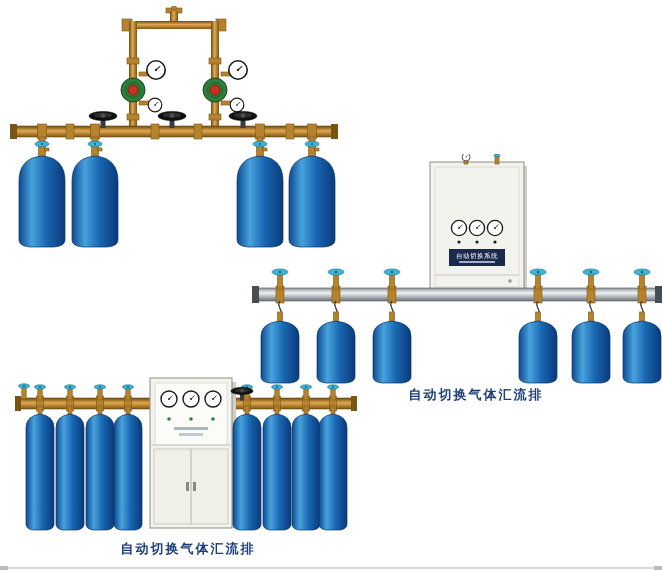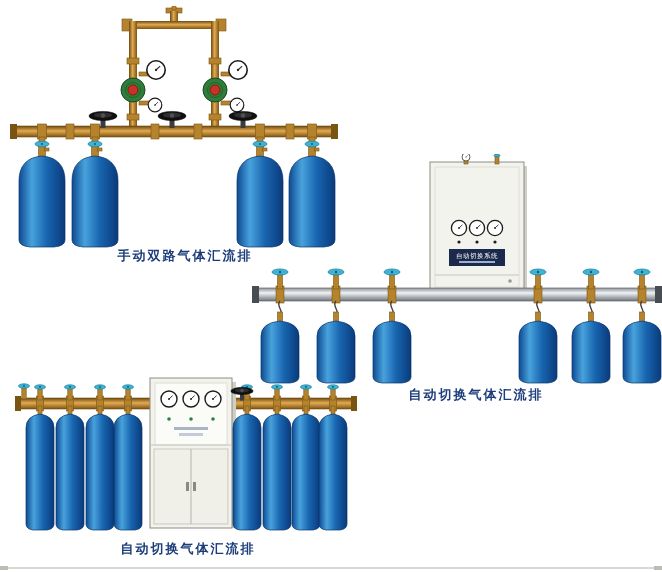--- a/index.html
+++ b/index.html
@@ -286,21 +286,20 @@
         <use href="#bottle-tall" x="86" y="42"></use>
         <use href="#bottle-tall" x="114" y="42"></use>
         <use href="#bottle-tall" x="233" y="42"></use>
         <use href="#bottle-tall" x="263" y="42"></use>
         <use href="#bottle-tall" x="292" y="42"></use>
         <use href="#bottle-tall" x="319" y="42"></use>
       </g>
     </svg>
   </div>
 
-  <div class="caption" style="left:88px;top:248px;width:194px">手动双路气体汇流排</div>
   <div class="caption" style="left:396px;top:387px;width:160px">自动切换气体汇流排</div>
   <div class="caption" style="left:98px;top:541px;width:180px">自动切换气体汇流排</div>
 
   <div class="bottom-rule"></div>
   <div class="edge-tick" style="left:0"></div>
   <div class="edge-tick" style="right:0"></div>
 
 </div>
 
 </body></html>

